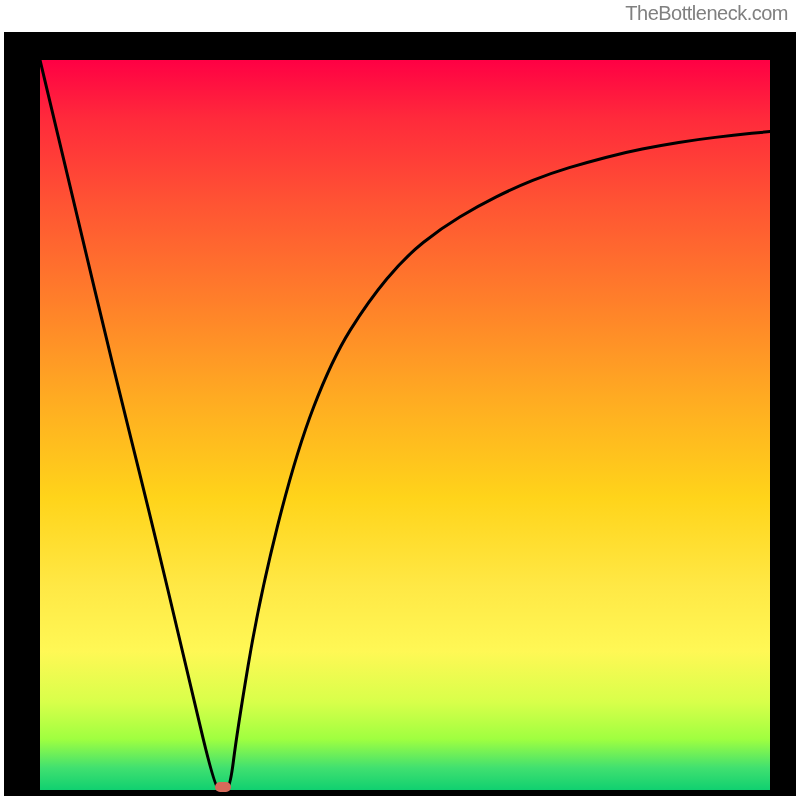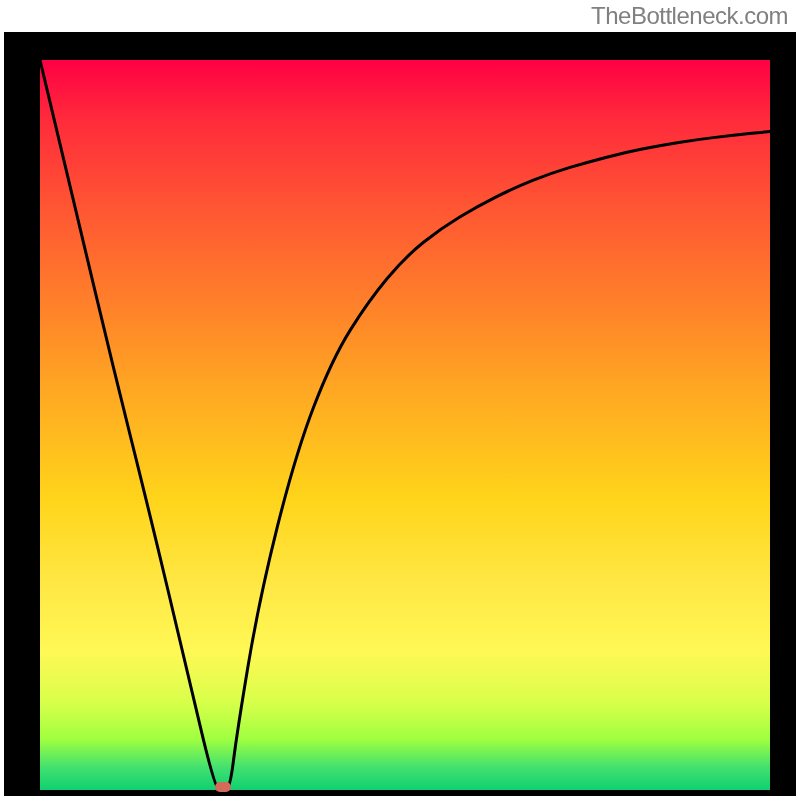--- a/index.html
+++ b/index.html
@@ -14,21 +14,21 @@
   .container {
     width: 800px;
     height: 800px;
     position: relative;
   }
   .attribution {
     position: absolute;
     top: 2px;
     right: 12px;
     color: #808080;
-    font-size: 24px;
+    font-size: 20px;
     font-weight: normal;
     letter-spacing: -0.5px;
   }
   .outer-frame {
     position: absolute;
     left: 4px;
     top: 32px;
     width: 792px;
     height: 764px;
     background: #000000;

